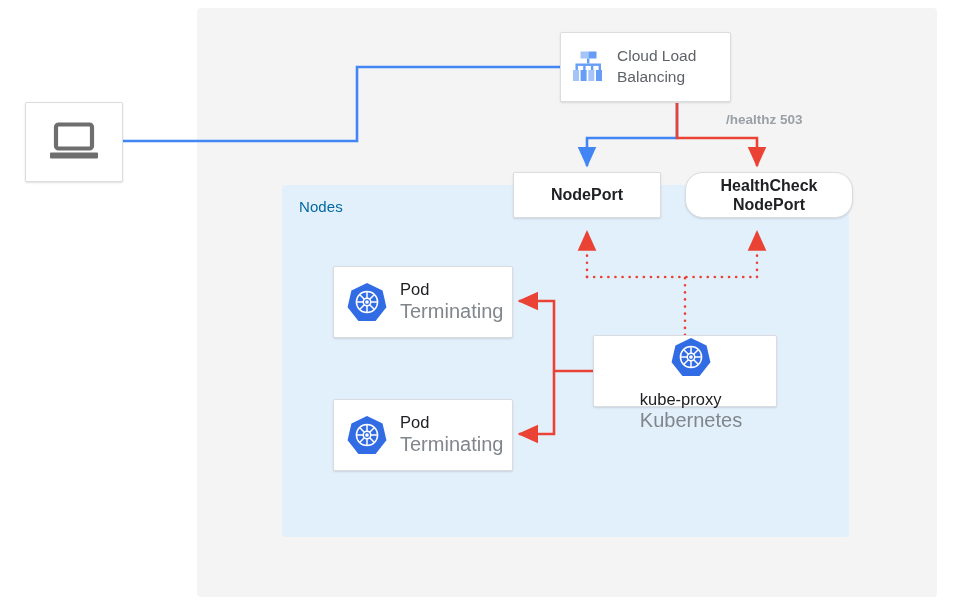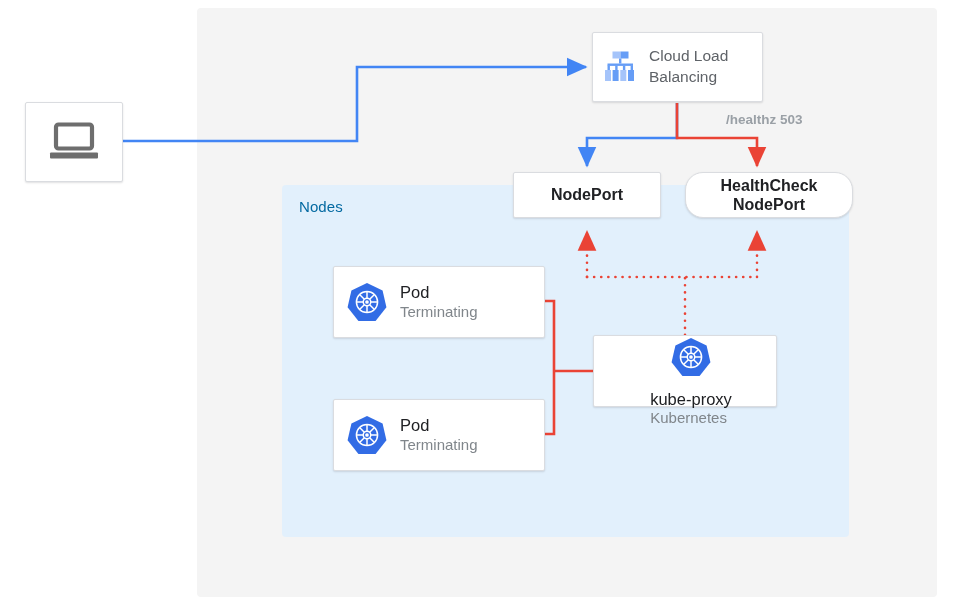--- a/index.html
+++ b/index.html
@@ -56,21 +56,21 @@
   
   .client-box {
     left: 25px; top: 102px;
     width: 98px; height: 80px;
     justify-content: center;
   }
   .laptop-icon { width: 52px; height: 40px; display:block; }
 
   
   .clb-box {
-    left: 592px; top: 32px;
+    left: 560px; top: 32px;
     width: 171px; height: 70px;
     padding-left: 9px;
     gap: 11px;
   }
   .clb-icon { width: 36px; height: 34px; flex: none; display:block; }
   .clb-text {
     font-size: 15.5px;
     color: #5f6368;
     line-height: 1.33;
     white-space: pre-line;
@@ -103,37 +103,37 @@
     font-weight: bold;
     color: #202124;
     text-align: center;
     line-height: 1.2;
     white-space: pre-line;
   }
 
   
   .pod-box {
     left: 333px;
-    width: 212px; height: 72px;
+    width: 180px; height: 72px;
     padding-left: 12px;
     gap: 12px;
   }
   .pod-box-1 { top: 266px; }
   .pod-box-2 { top: 399px; }
   .kproxy-box {
     left: 593px; top: 335px;
     width: 184px; height: 72px;
     padding-left: 12px;
     gap: 12px;
     flex-direction: column;
   }
   .k8s-icon { width: 42px; height: 42px; flex: none; display: block; }
   .k-labels { display: flex; flex-direction: column; line-height: 1.18; }
   .k-title  { font-size: 16.5px; color: #202124; }
-  .k-sub    { font-size: 15px; color: #80868b; }
+  .k-sub    { font-size: 20px; color: #80868b; }
 
   
   .wires {
     position: absolute;
     left: 0; top: 0;
     width: 953px; height: 612px;
     pointer-events: none;
   }
 </style>
 </head>

